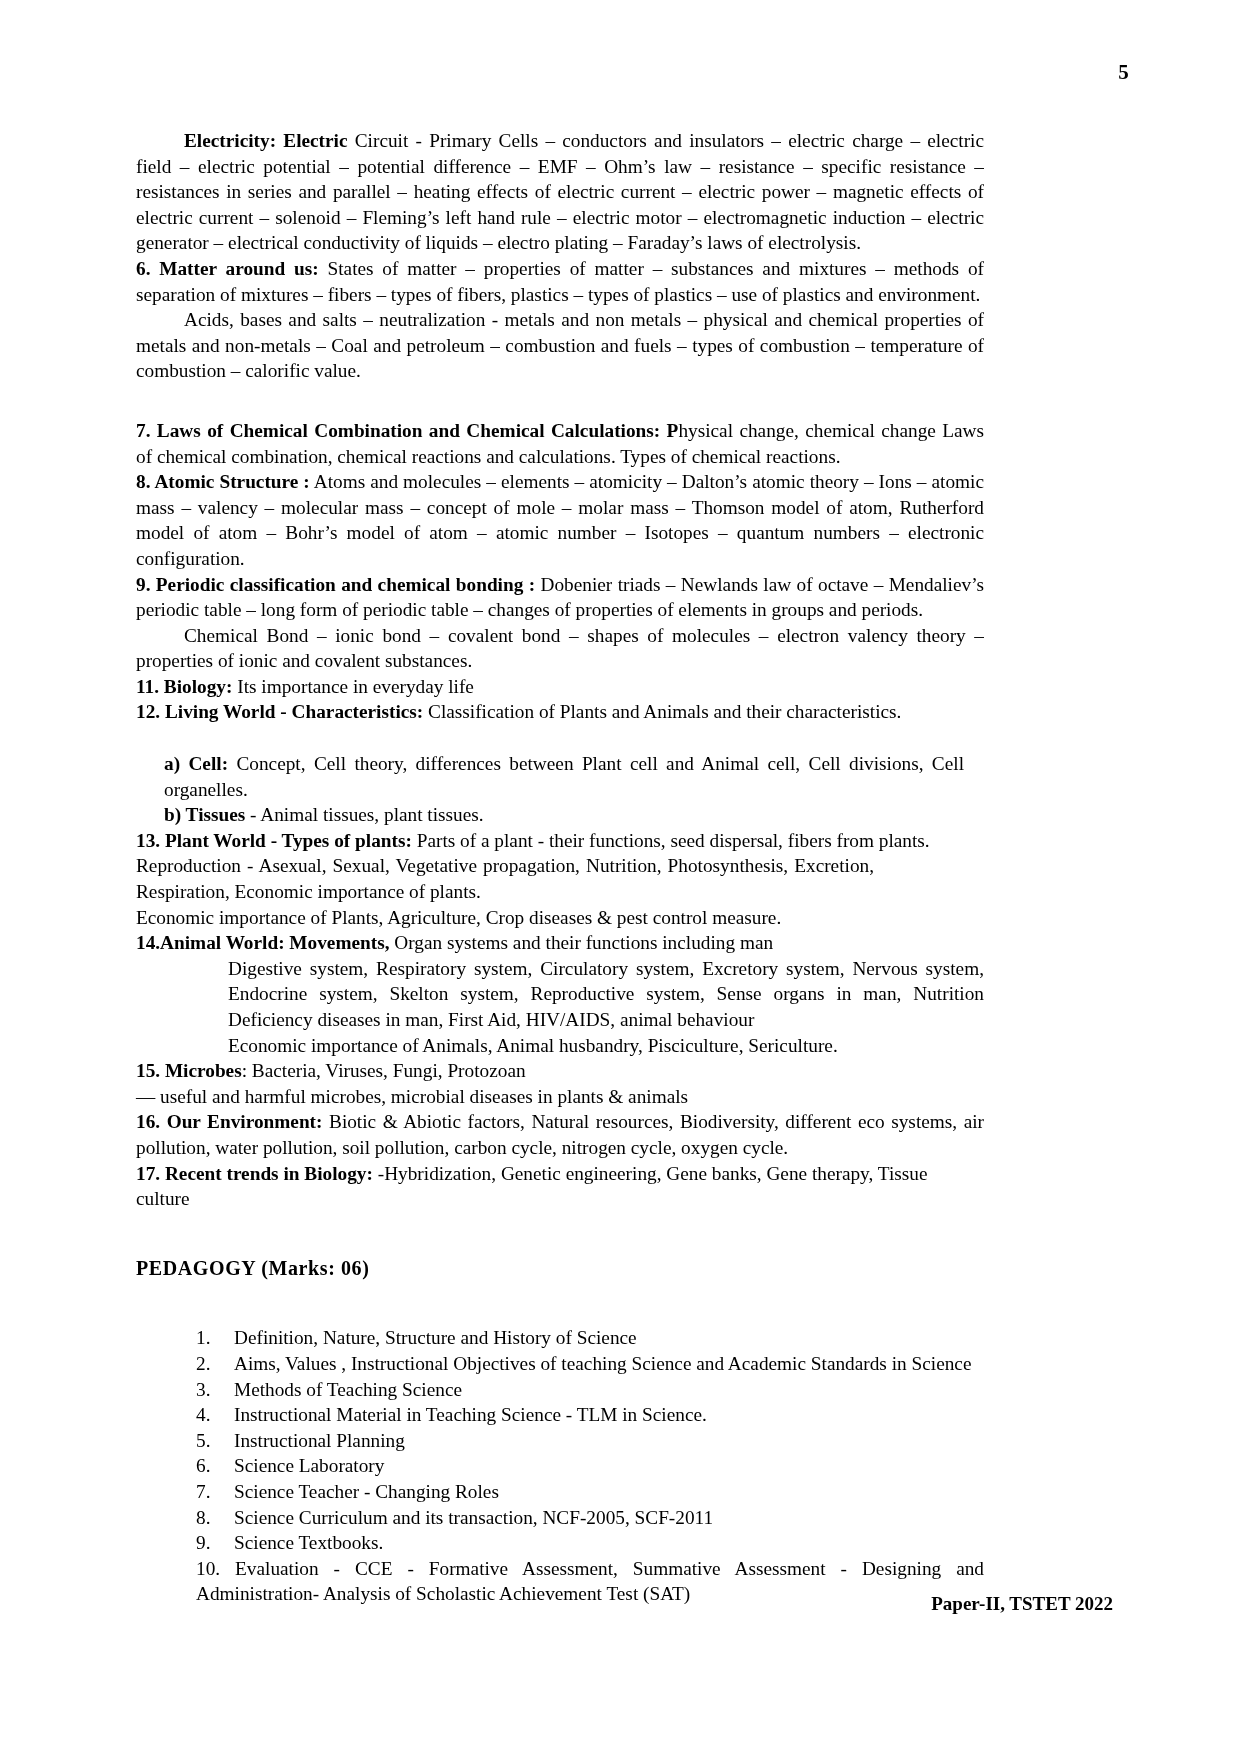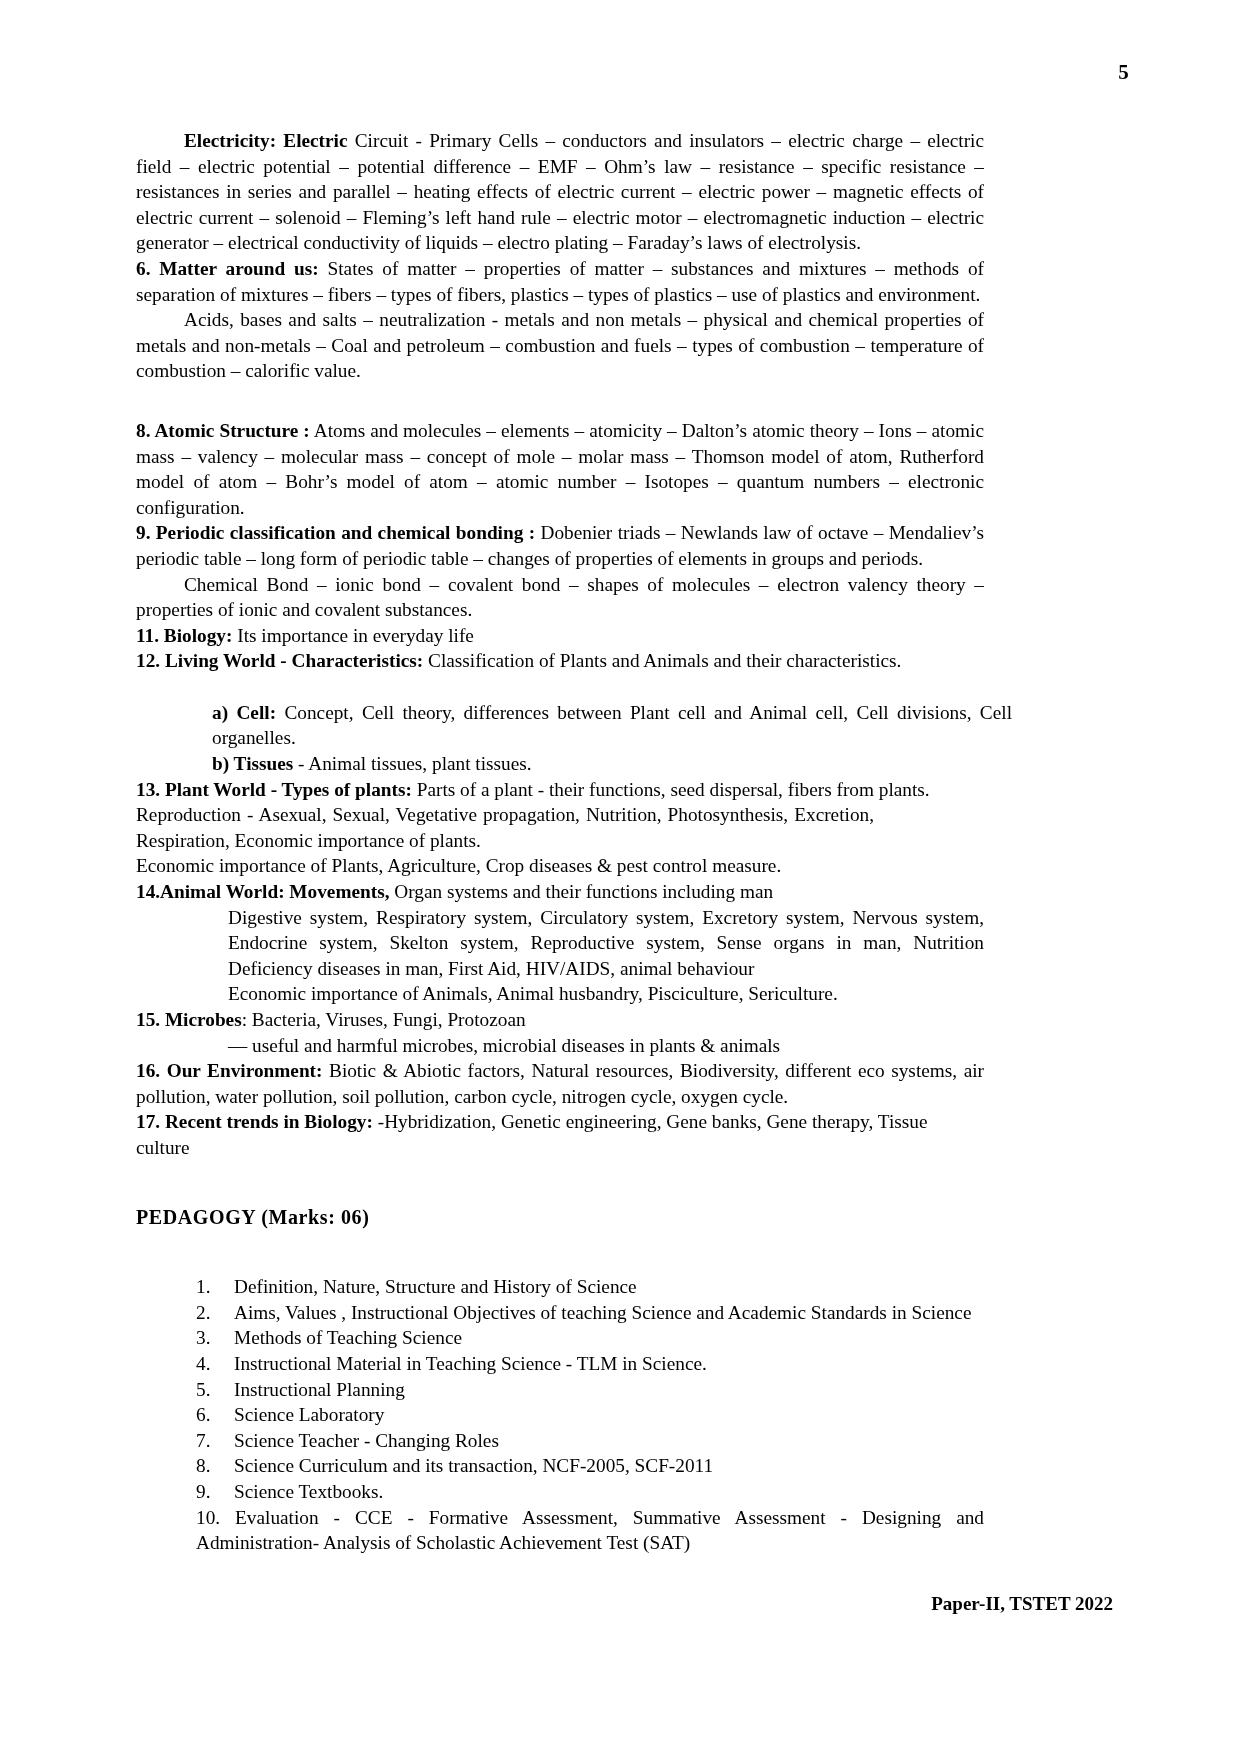--- a/index.html
+++ b/index.html
@@ -48,32 +48,31 @@
   }
   b, .bold {
     font-weight: bold;
   }
   .gap-md { height: 26px; }
   .gap-lg { height: 34px; }
   .gap-xl { height: 44px; }
 
   
   .sub-a {
-    margin-left: 76px;
+    margin-left: 28px;
     width: 800px;
   }
   .sub-b {
     width: 738px;
   }
   .sub-c {
     margin-left: 92px;
     width: 756px;
   }
   .sub-dash {
-    margin-left: 92px;
     width: 756px;
   }
   .no-justify {
     text-align: left;
   }
 
   .pedagogy-heading {
     font-size: 20px;
     font-weight: bold;
     letter-spacing: 0.6px;
@@ -129,20 +128,21 @@
   <div class="content">
 
     <p class="ind-para"><b>Electricity: Electric</b><span> Circuit - Primary Cells – conductors and insulators – electric charge – electric field – electric potential – potential difference – EMF – Ohm’s law – resistance – specific resistance – resistances in series and parallel – heating effects of electric current – electric power – magnetic effects of electric current – solenoid – Fleming’s left hand rule – electric motor – electromagnetic induction – electric generator – electrical conductivity of liquids – electro plating – Faraday’s laws of electrolysis.</span></p>
 
     <p><b>6. Matter around us:</b><span> States of matter – properties of matter – substances and mixtures – methods of separation of mixtures – fibers – types of fibers, plastics – types of plastics – use of plastics and environment.</span></p>
 
     <p class="ind-para">Acids, bases and salts – neutralization - metals and non metals – physical and chemical properties of metals and non-metals – Coal and petroleum – combustion and fuels – types of combustion – temperature of combustion – calorific value.</p>
 
     <div class="gap-lg"></div>
 
+    <p><b>7. Laws of Chemical Combination and Chemical Calculations: P</b><span>hysical change, chemical change Laws of chemical combination, chemical reactions and calculations. Types of chemical reactions.</span></p>
 
     <p><b>8. Atomic Structure :</b><span> Atoms and molecules – elements – atomicity – Dalton’s atomic theory – Ions – atomic mass – valency – molecular mass – concept of mole – molar mass – Thomson model of atom, Rutherford model of atom – Bohr’s model of atom – atomic number – Isotopes – quantum numbers – electronic configuration.</span></p>
 
     <p><b>9. Periodic classification and chemical bonding :</b><span> Dobenier triads – Newlands law of octave – Mendaliev’s periodic table – long form of periodic table – changes of properties of elements in groups and periods.</span></p>
 
     <p class="ind-para">Chemical Bond – ionic bond – covalent bond – shapes of molecules – electron valency theory – properties of ionic and covalent substances.</p>
 
 
     <p class="no-justify"><b>11. Biology:</b><span> Its importance in everyday life</span></p>
 

